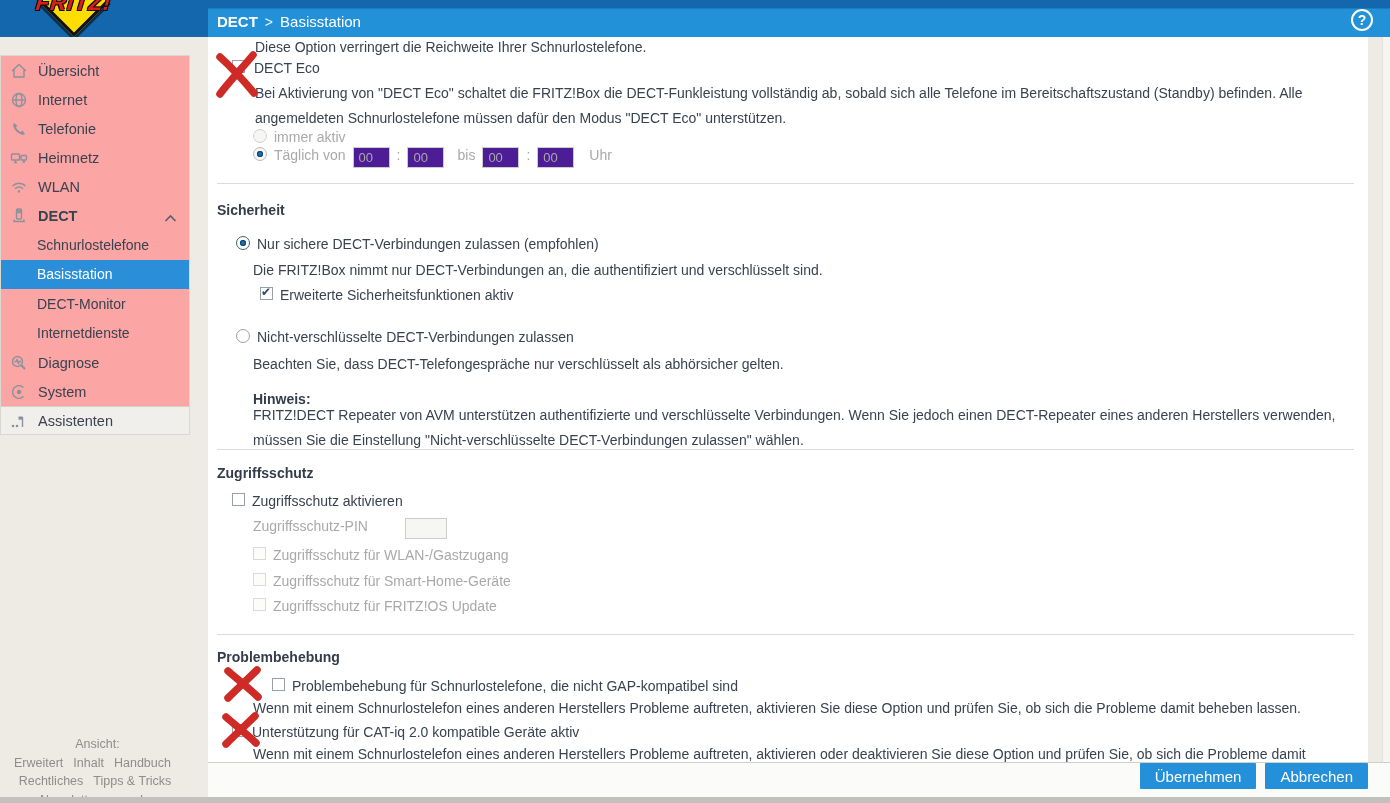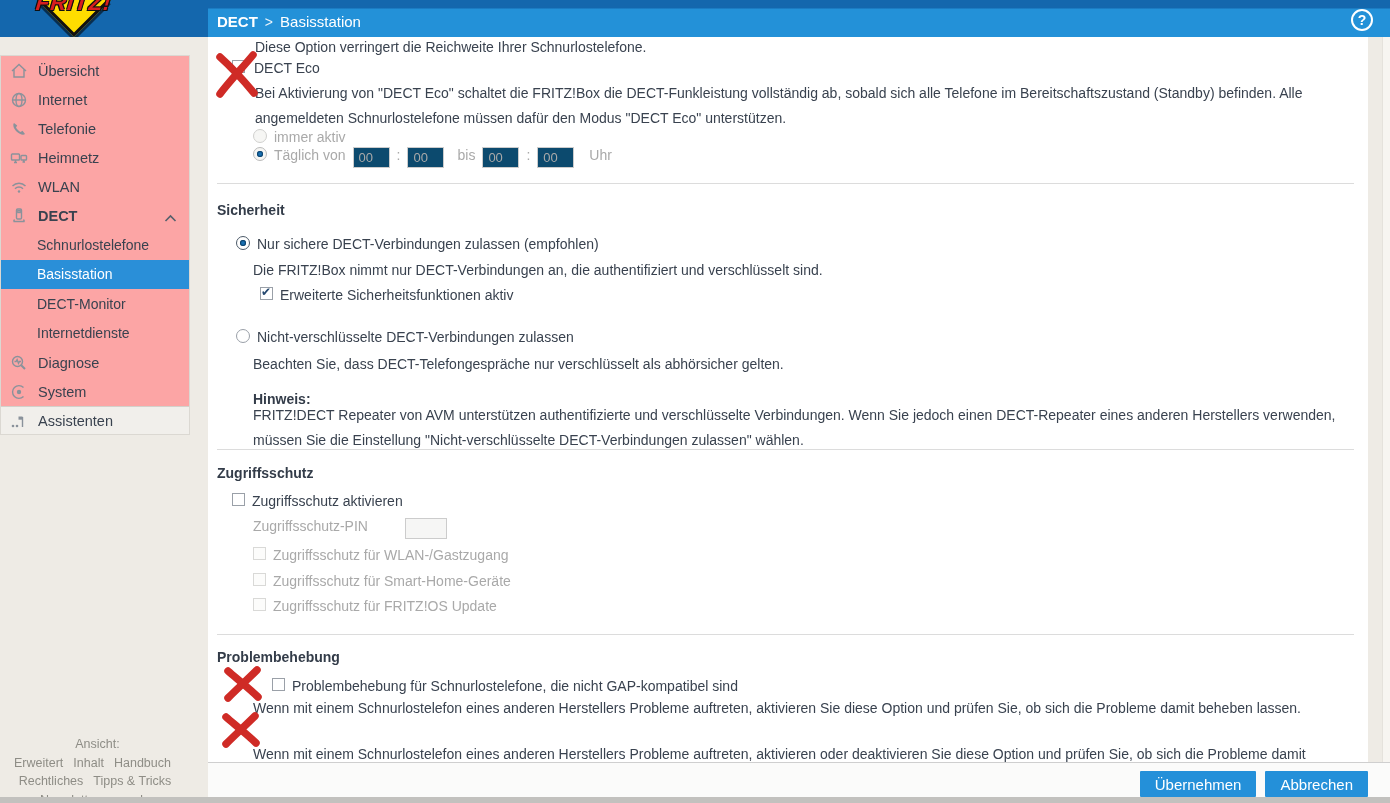--- a/index.html
+++ b/index.html
@@ -55,29 +55,29 @@
   .cb { width:13px; height:13px; border:1px solid #9aa0a8; background:#fff; flex:0 0 13px; position:relative; }
   .cb.disabled { border-color:#d9d9d7; background:#fcfcfb; }
   .cb.checked::after { content:"\2714"; position:absolute; left:0px; top:-3px; font-size:12px; color:#25486f; }
   
   .radio { width:14px; height:14px; border-radius:50%; border:1px solid #9aa0a8; background:#fff; flex:0 0 14px; position:relative; }
   .radio.disabled { border-color:#d0d0ce; background:#f6f6f4; }
   .radio.selected { border-color:#4c5a68; }
   .radio.selected::after { content:""; position:absolute; left:3px; top:3px; width:6px; height:6px;
     border-radius:50%; background:#1a74b8; box-shadow:inset 0 0 1px 1px #0d3f66; }
   
-  .tinput { width:37px; height:21px; border:1px solid #ccc; background:#0c4a6e; color:#a9a9a9;
+  .tinput { width:37px; height:21px; border:1px solid #ccc; background:#4c1d95; color:#a9a9a9;
     font-family:"Liberation Sans",sans-serif; font-size:13px; padding-left:5px; }
   .pininput { width:42px; height:21px; border:1px solid #ccc; background:#f6f6f5; }
   
   .redx { position:absolute; z-index:20; pointer-events:none; }
   .redx path { stroke:#cf2b26; stroke-width:7.5; stroke-linecap:round; fill:none; }
   
   .footer-bar { position:absolute; left:208px; right:0; top:762px; height:35px; background:#fbfbfa;
-    border-top:1px solid #cfcfcf; z-index:6; display:flex; align-items:flex-end; justify-content:flex-end;
+    border-top:1px solid #cfcfcf; z-index:6; display:flex; align-items:flex-start; justify-content:flex-end;
     gap:9px; padding-right:22px; }
   .btn { background:#2490d9; color:#fff; border:none; font-family:"Liberation Sans",sans-serif;
     font-size:15px; padding:4px 15px; height:26px; cursor:pointer; border-radius:1px; }
   .bottom-strip { position:absolute; left:0; bottom:0; width:1390px; height:6px; background:#c2c1be; z-index:40; }
   .scroll-strip { position:absolute; right:0; top:37px; bottom:6px; width:8px; background:#f7f5f1;
     border-left:1px solid #e5e2dc; z-index:4; }
 </style>
 </head>
 <body>
 
@@ -297,20 +297,24 @@
   <div class="abs ctl-row" style="left:24px; top:641px;padding-left:40px;">
     <span class="cb"></span>
     <span>Problembehebung für Schnurlostelefone, die nicht GAP-kompatibel sind</span>
   </div>
   <div class="abs" style="left:45px; top:663px; right:10px;">Wenn mit einem Schnurlostelefon eines anderen Herstellers Probleme auftreten, aktivieren Sie diese Option und prüfen Sie, ob sich die Probleme damit beheben lassen.</div>
 
   <svg class="redx" style="left:13px; top:674px;" width="40" height="38" viewBox="0 0 40 38">
     <path d="M5 6 C13 13 27 24 35 32"></path>
       <path d="M34 5 C26 13 12 26 5 33"></path>
   </svg>
+  <div class="abs ctl-row" style="left:24px; top:687px;">
+    <span class="cb"></span>
+    <span>Unterstützung für CAT-iq 2.0 kompatible Geräte aktiv</span>
+  </div>
   <div class="abs" style="left:45px; top:709px; right:4px;">Wenn mit einem Schnurlostelefon eines anderen Herstellers Probleme auftreten, aktivieren oder deaktivieren Sie diese Option und prüfen Sie, ob sich die Probleme damit beheben lassen.</div>
 </div>
 
 <div class="footer-bar">
   <button class="btn">Übernehmen</button>
   <button class="btn">Abbrechen</button>
 </div>
 
 <div class="scroll-strip"></div>
 <div class="bottom-strip"></div>

